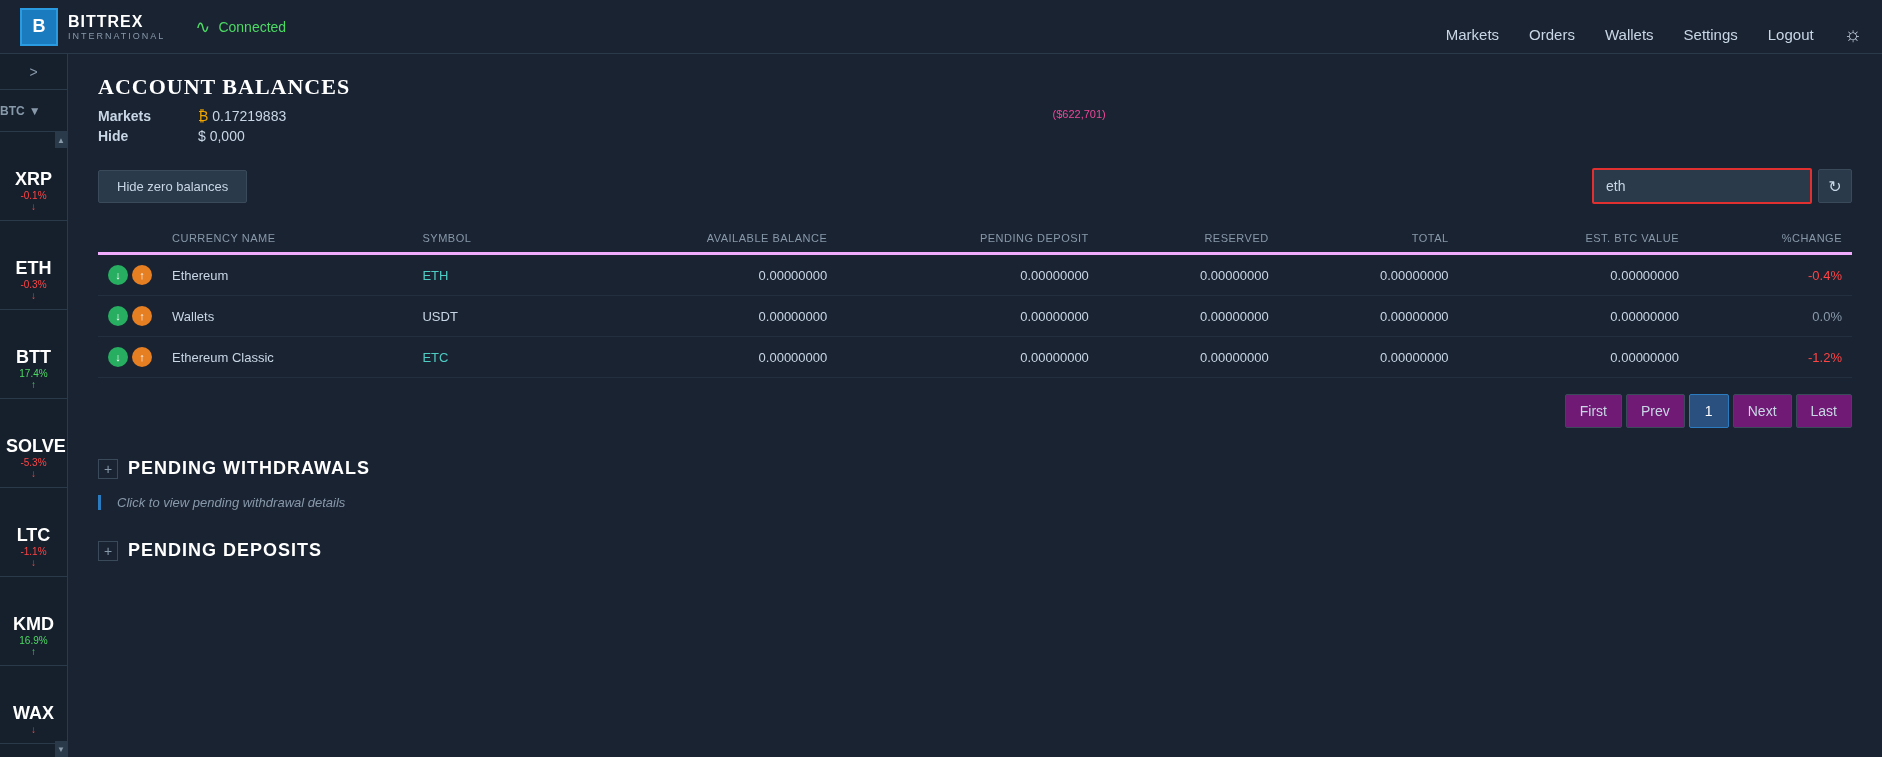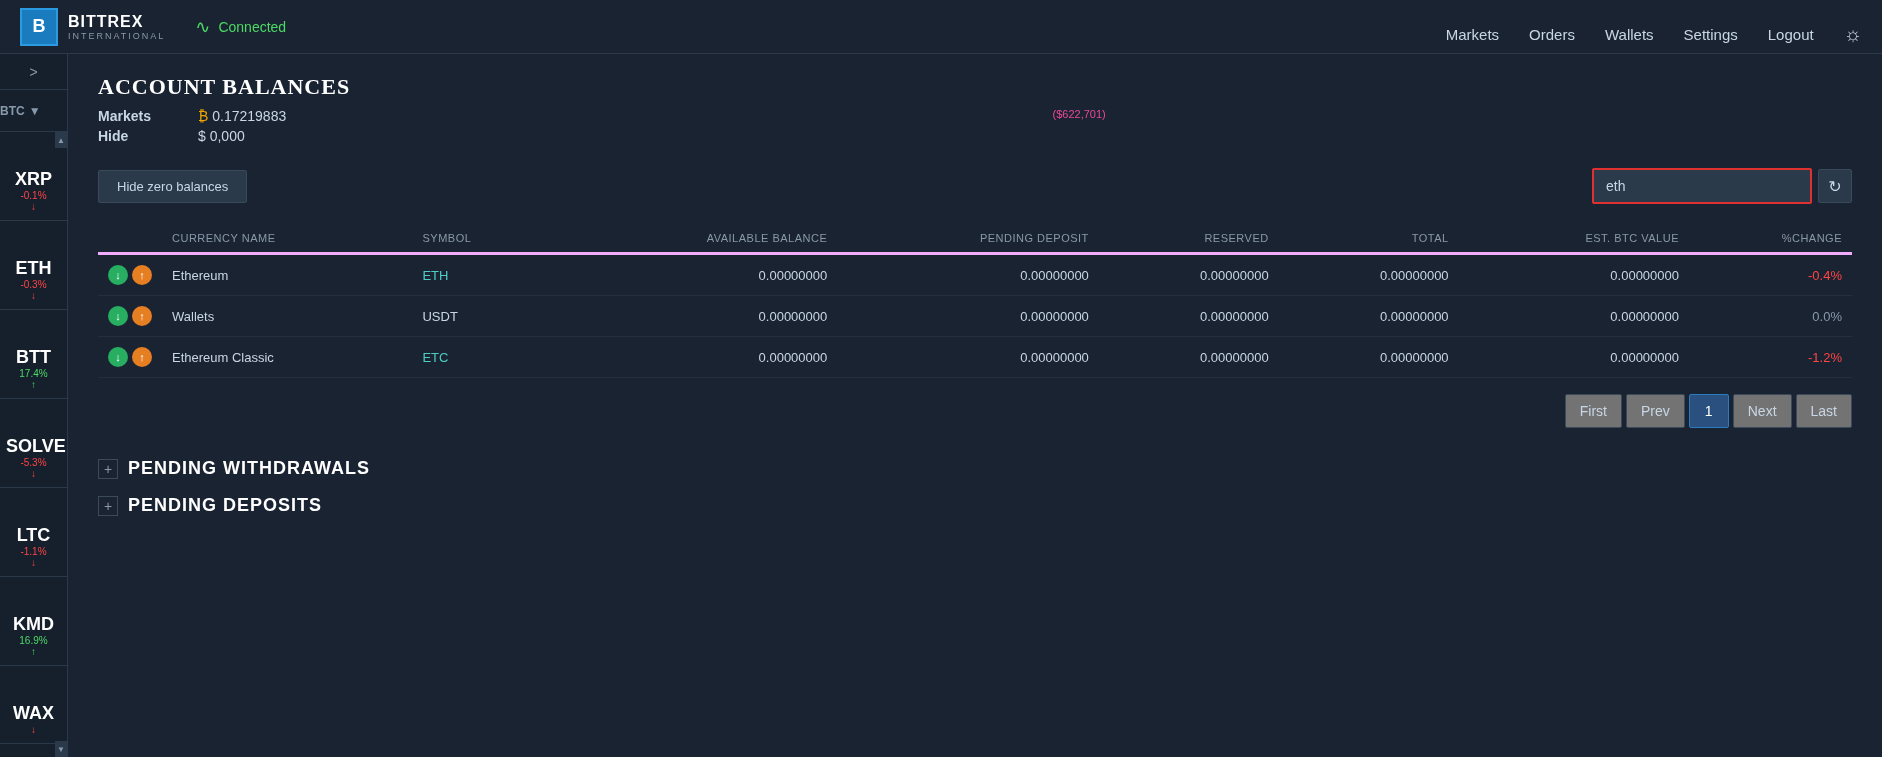--- a/index.html
+++ b/index.html
@@ -302,21 +302,21 @@
     .change-zero { color: #8899aa; }
 
     
     .pagination {
       display: flex;
       justify-content: flex-end;
       gap: 4px;
       margin-bottom: 30px;
     }
     .page-btn {
-      background: #737373;
+      background: #701a75;
       border: 1px solid #3a4a5a;
       color: #c8d6e5;
       padding: 8px 14px;
       font-size: 14px;
       cursor: pointer;
       border-radius: 2px;
       min-width: 40px;
       text-align: center;
     }
     .page-btn.active {
@@ -541,20 +541,23 @@
       <button class="page-btn">Prev</button>
       <button class="page-btn active">1</button>
       <button class="page-btn">Next</button>
       <button class="page-btn">Last</button>
     </div>
 
     <div class="section-header">
       <div class="section-expand">+</div>
       <h2 class="section-title">PENDING WITHDRAWALS</h2>
     </div>
+    <div class="section-body">
+      <p>Click to view pending withdrawal details</p>
+    </div>
 
     <div class="section-header">
       <div class="section-expand">+</div>
       <h2 class="section-title">PENDING DEPOSITS</h2>
     </div>
 
   </main>
 </div>
 
 </body></html>

